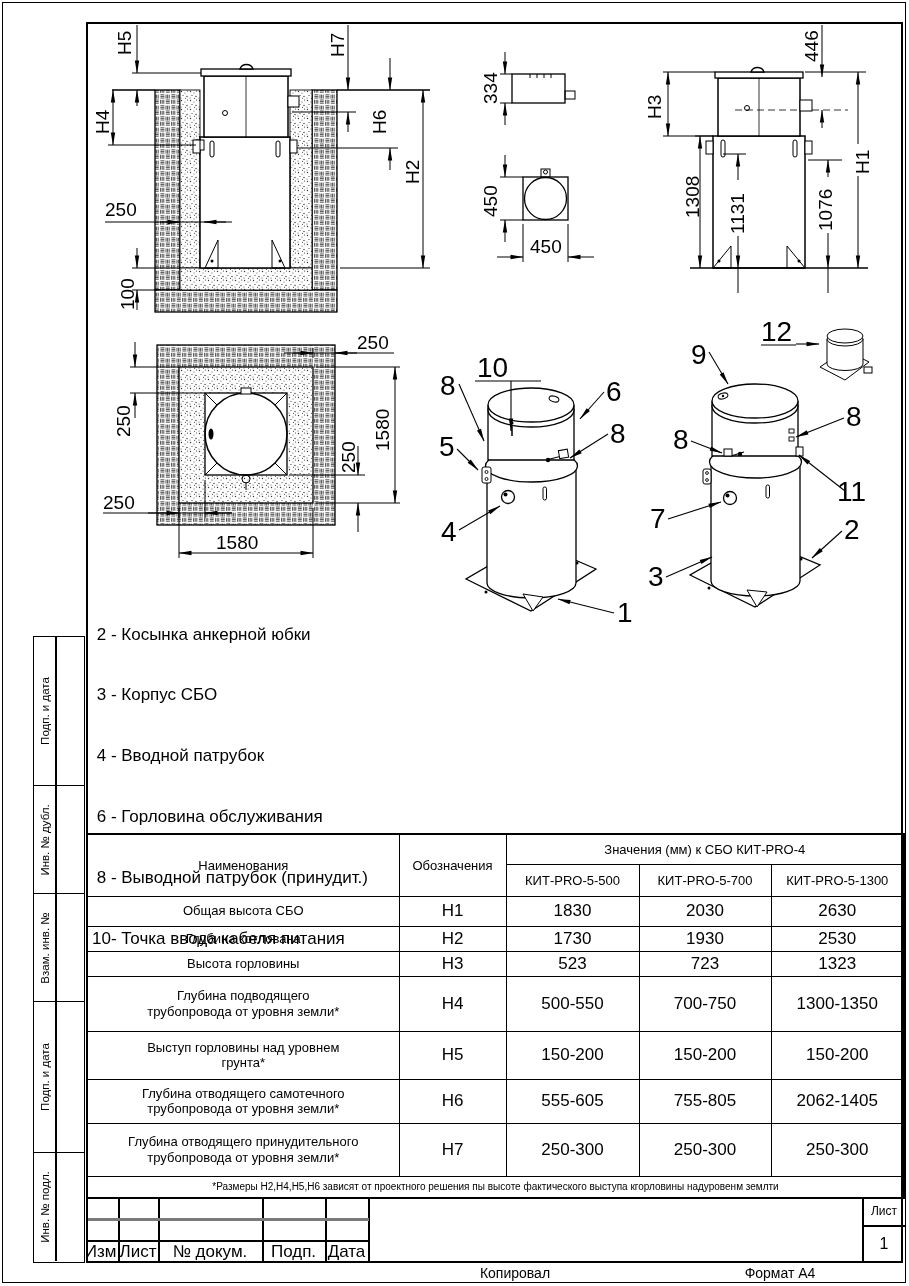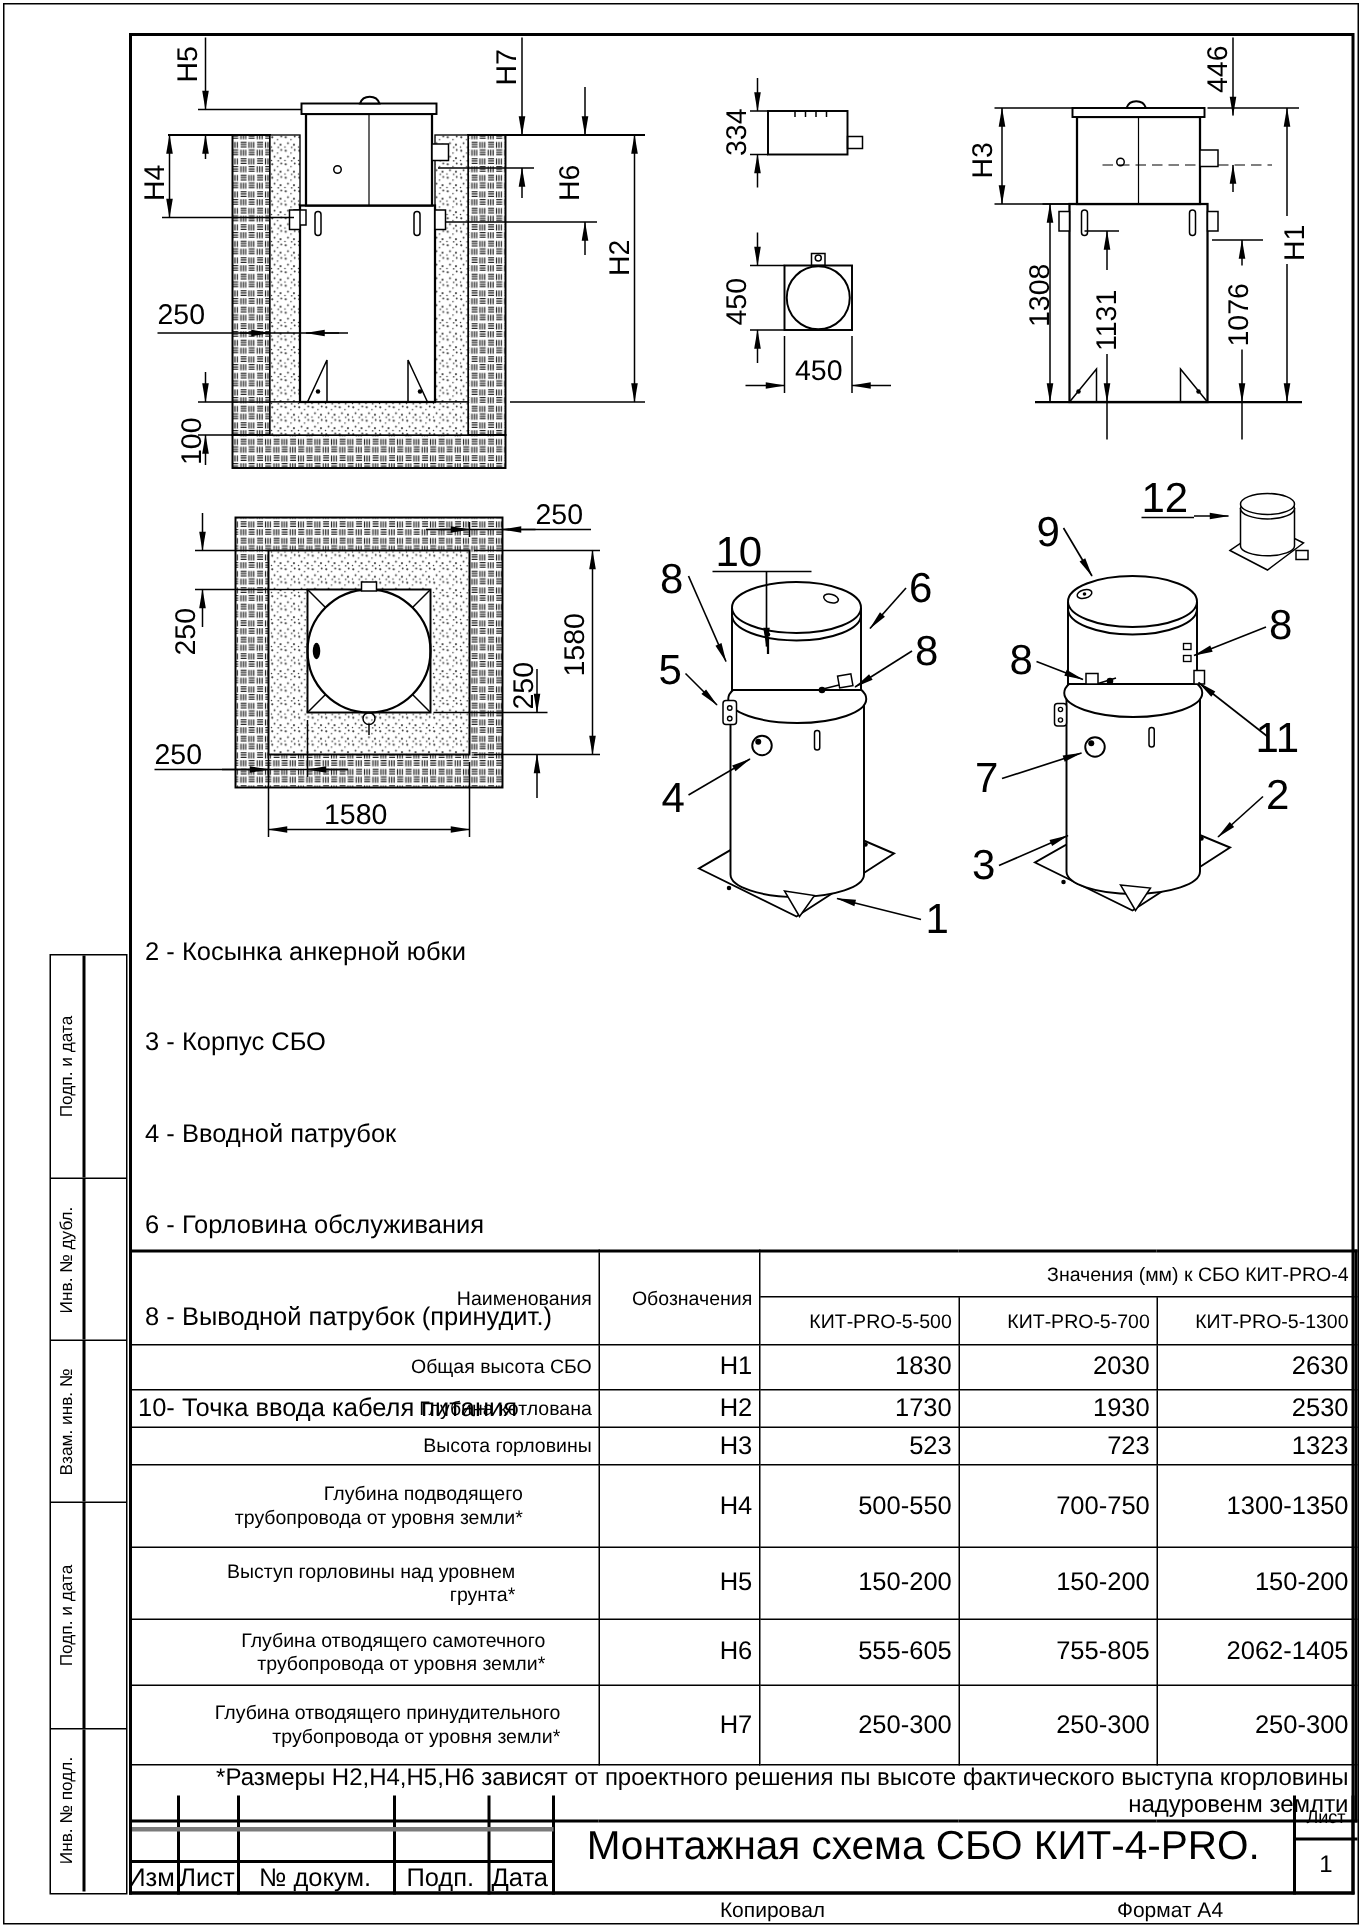--- a/index.html
+++ b/index.html
@@ -6,26 +6,26 @@
   #page{position:relative;width:909px;height:1286px;background:#fff;
         font-family:"Liberation Sans",sans-serif;color:#000;overflow:hidden;}
   .abs{position:absolute;box-sizing:border-box;}
   #pageborder{left:2px;top:2px;width:904px;height:1281px;border:1.6px solid #000;}
   #innerframe{left:86px;top:22px;width:817px;height:1241px;border:2.2px solid #000;}
   svg text{font-family:"Liberation Sans",sans-serif;fill:#000;}
   .dim{font-size:19px;}
   .co{font-size:28px;}
   #parts{left:92px;top:584px;font-size:17px;line-height:20.3px;white-space:pre;}
   #spec{left:86px;top:833px;width:817px;border-collapse:collapse;table-layout:fixed;}
-  #spec td{border:1.6px solid #000;text-align:right;vertical-align:middle;padding:0 4px;}
+  #spec td{border:1.6px solid #000;text-align:center;vertical-align:middle;padding:0 4px;}
   #spec{border:2.2px solid #000;}
   .hd{font-size:13px;}
   .nm{font-size:13px;line-height:1.18;}
   .vl{font-size:17px;}
-  .fn{font-size:16px;}
+  .fn{font-size:10px;}
   #tblock{left:86px;top:1197px;width:817px;height:66px;
           border-left:2.2px solid #000;border-right:2.2px solid #000;border-bottom:2.2px solid #000;}
   .tb-line{position:absolute;background:#000;}
   .tb-lab{position:absolute;top:43px;height:23px;display:flex;align-items:center;justify-content:center;font-size:17px;}
   #sidebar{left:33px;top:636px;width:52px;height:627px;border:1.6px solid #000;}
   .vcell{position:relative;border-bottom:1.6px solid #000;box-sizing:border-box;}
   .vcell:last-child{border-bottom:none;}
   .vcell::after{content:"";position:absolute;left:21px;top:0;bottom:0;width:1.6px;background:#000;}
   .vcell span{position:absolute;left:11px;top:50%;transform:translate(-50%,-50%) rotate(-90deg);
               white-space:nowrap;font-size:11.5px;}
@@ -412,21 +412,20 @@
     <div class="tb-line" style="left:280px;top:0;width:1.6px;height:66px"></div>
     <div class="tb-line" style="left:774px;top:0;width:1.6px;height:66px"></div>
     <div class="tb-line" style="left:0;top:21px;width:281px;height:2.5px;background:#7a7a7a"></div>
     <div class="tb-line" style="left:0;top:43px;width:281px;height:1.6px"></div>
     <div class="tb-line" style="left:774px;top:28px;width:43px;height:1.6px"></div>
     <div class="tb-lab" style="left:0;width:30px">Изм.</div>
     <div class="tb-lab" style="left:30px;width:40px">Лист</div>
     <div class="tb-lab" style="left:70px;width:104px">№ докум.</div>
     <div class="tb-lab" style="left:174px;width:63px">Подп.</div>
     <div class="tb-lab" style="left:237px;width:43px">Дата</div>
-    <div class="abs ctr" style="left:281px;top:0;width:493px;height:66px;font-size:27px">Монтажная схема СБО КИТ-4-PRO.</div>
     <div class="abs ctr" style="left:775px;top:0;width:42px;height:28px;font-size:12px">Лист</div>
     <div class="abs ctr" style="left:775px;top:29px;width:42px;height:36px;font-size:16px">1</div>
   </div>
 
   <div id="sidebar" class="abs">
     <div class="vcell" style="height:149px">
         <span>Подп. и дата</span>
       </div>
     <div class="vcell" style="height:108px">
         <span>Инв. № дубл.</span>

